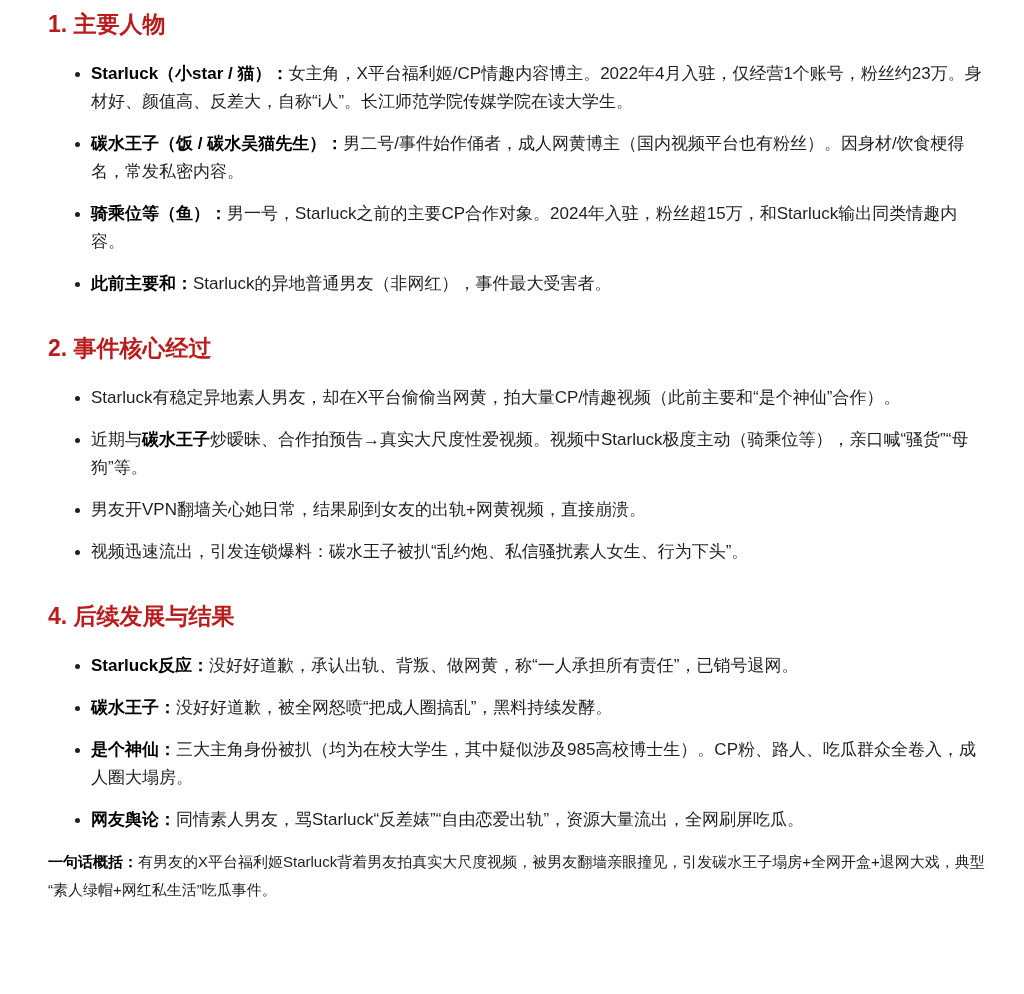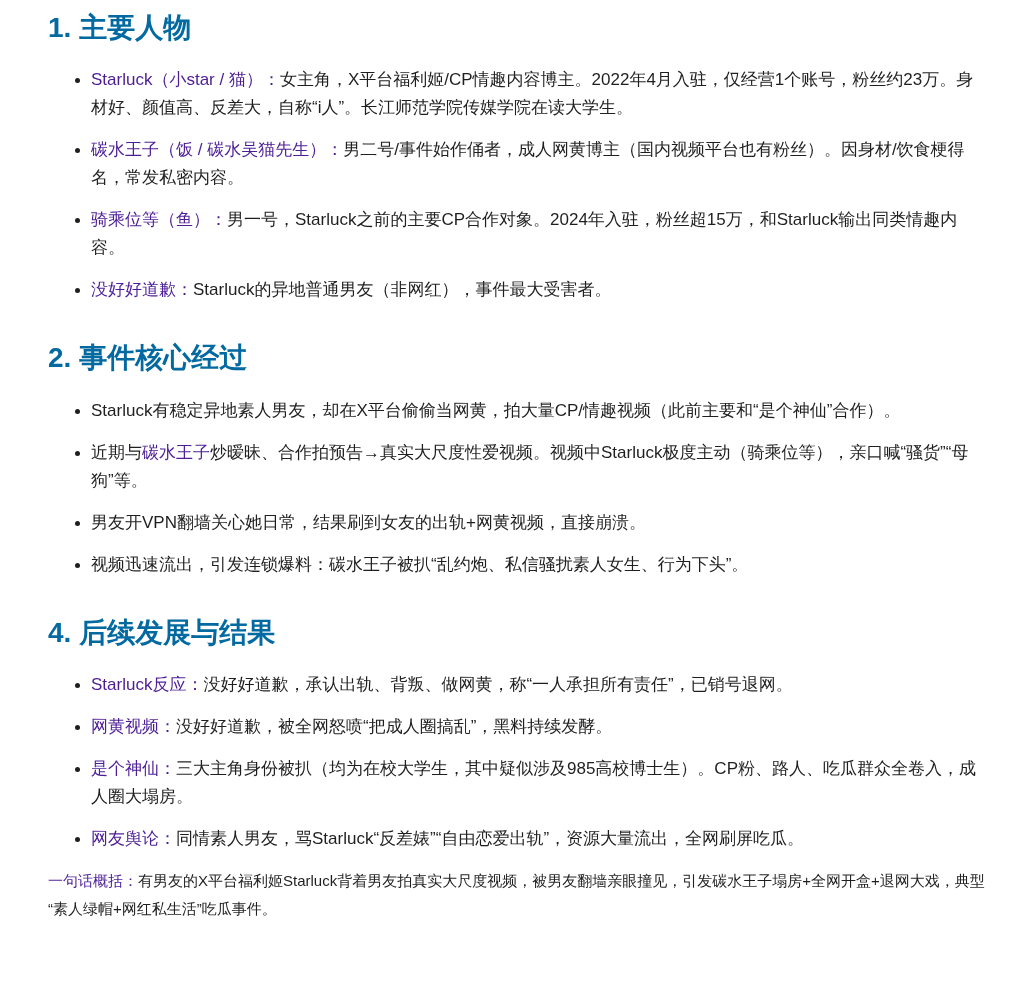--- a/index.html
+++ b/index.html
@@ -11,76 +11,76 @@
     width: 1024px;
     height: 994px;
     box-sizing: border-box;
     padding: 10px 38px 0 48px;
     background: #ffffff;
     color: #1f1f1f;
     font-family: "Liberation Sans", "DejaVu Sans", sans-serif;
     overflow: hidden;
   }
   h2.section-heading {
-    font-size: 28px;
+    font-size: 23px;
     line-height: 1.3;
     font-weight: 700;
     margin: 36px 0 20px 0;
-    color: #0369a1;
+    color: #b91c1c;
   }
   h2.section-heading:first-child {
     margin-top: 0;
   }
   ul.bullet-list {
     margin: 0;
     padding: 0 0 0 43px;
     list-style: disc;
   }
   ul.bullet-list li {
     font-size: 17px;
     line-height: 28px;
     margin-bottom: 14px;
     color: #1f1f1f;
   }
   ul.bullet-list li::marker {
     color: #1f1f1f;
     font-size: 15px;
   }
   strong {
-    font-weight: 400;
-    color: #4c1d95;
+    font-weight: 700;
+    color: #000000;
   }
   p.summary {
     font-size: 15px;
     line-height: 28px;
     margin: 14px 0 0 0;
     color: #1f1f1f;
   }
 </style>
 </head>
 <body>
 
 <div class="doc">
   <div>
       <h2 class="section-heading">1. 主要人物</h2>
       <ul class="bullet-list">
         <li><strong>Starluck（小star / 猫）：</strong><span>女主角，X平台福利姬/CP情趣内容博主。2022年4月入驻，仅经营1个账号，粉丝约23万。身材好、颜值高、反差大，自称“i人”。长江师范学院传媒学院在读大学生。</span></li>
         <li><strong>碳水王子（饭 / 碳水吴猫先生）：</strong><span>男二号/事件始作俑者，成人网黄博主（国内视频平台也有粉丝）。因身材/饮食梗得名，常发私密内容。</span></li>
         <li><strong>骑乘位等（鱼）：</strong><span>男一号，Starluck之前的主要CP合作对象。2024年入驻，粉丝超15万，和Starluck输出同类情趣内容。</span></li>
-        <li><strong>没好好道歉：</strong><span>Starluck的异地普通男友（非网红），事件最大受害者。</span></li>
+        <li><strong>此前主要和：</strong><span>Starluck的异地普通男友（非网红），事件最大受害者。</span></li>
       </ul>
       <h2 class="section-heading">2. 事件核心经过</h2>
       <ul class="bullet-list">
         <li><span>Starluck有稳定异地素人男友，却在X平台偷偷当网黄，拍大量CP/情趣视频（此前主要和“是个神仙”合作）。</span></li>
         <li><span>近期与</span><strong>碳水王子</strong><span>炒暧昧、合作拍预告→真实大尺度性爱视频。视频中Starluck极度主动（骑乘位等），亲口喊“骚货”“母狗”等。</span></li>
         <li><span>男友开VPN翻墙关心她日常，结果刷到女友的出轨+网黄视频，直接崩溃。</span></li>
         <li><span>视频迅速流出，引发连锁爆料：碳水王子被扒“乱约炮、私信骚扰素人女生、行为下头”。</span></li>
       </ul>
       <h2 class="section-heading">4. 后续发展与结果</h2>
       <ul class="bullet-list">
         <li><strong>Starluck反应：</strong><span>没好好道歉，承认出轨、背叛、做网黄，称“一人承担所有责任”，已销号退网。</span></li>
-        <li><strong>网黄视频：</strong><span>没好好道歉，被全网怒喷“把成人圈搞乱”，黑料持续发酵。</span></li>
+        <li><strong>碳水王子：</strong><span>没好好道歉，被全网怒喷“把成人圈搞乱”，黑料持续发酵。</span></li>
         <li><strong>是个神仙：</strong><span>三大主角身份被扒（均为在校大学生，其中疑似涉及985高校博士生）。CP粉、路人、吃瓜群众全卷入，成人圈大塌房。</span></li>
         <li><strong>网友舆论：</strong><span>同情素人男友，骂Starluck“反差婊”“自由恋爱出轨”，资源大量流出，全网刷屏吃瓜。</span></li>
       </ul>
       <p class="summary"><strong>一句话概括：</strong><span>有男友的X平台福利姬Starluck背着男友拍真实大尺度视频，被男友翻墙亲眼撞见，引发碳水王子塌房+全网开盒+退网大戏，典型“素人绿帽+网红私生活”吃瓜事件。</span></p>
     </div>
 </div>
 
 </body></html>

